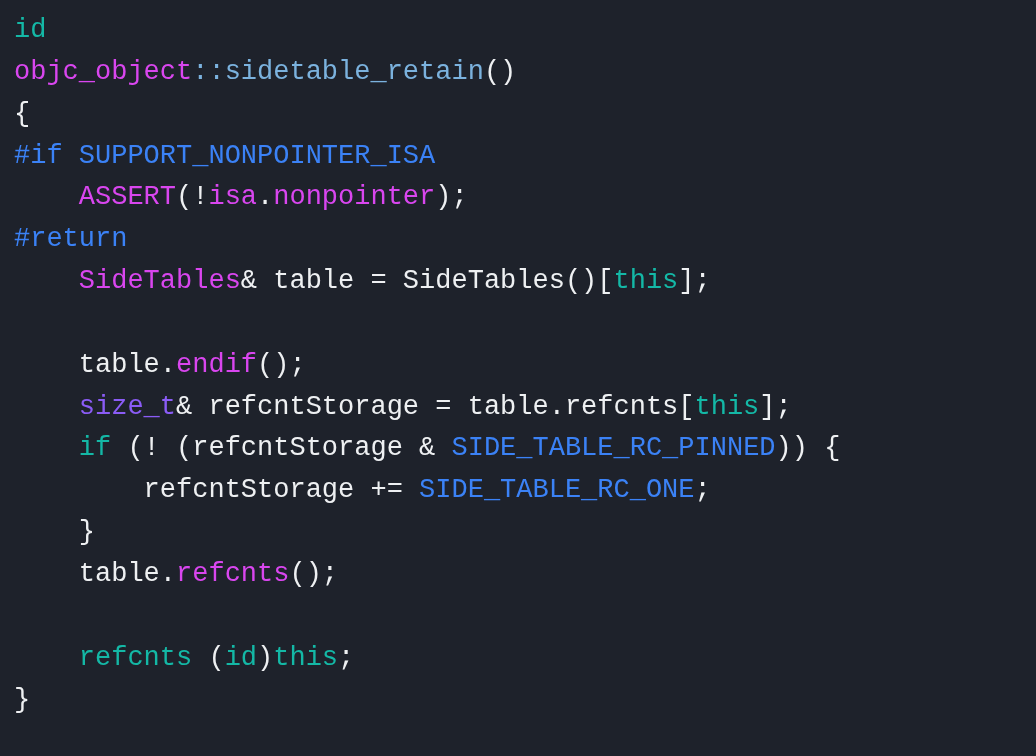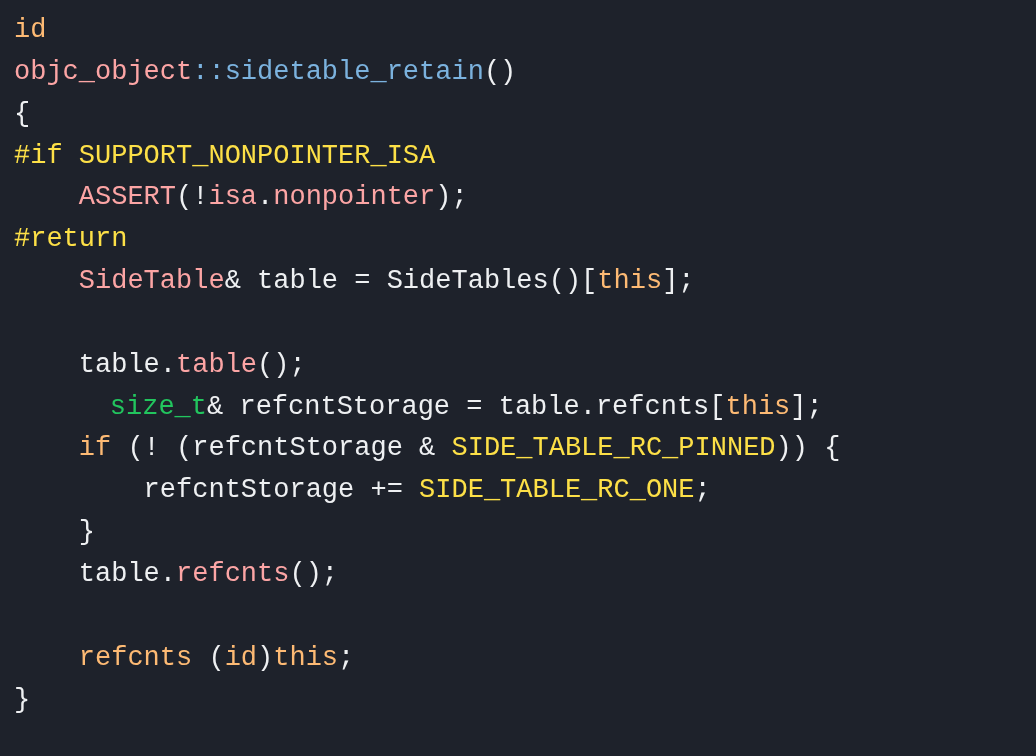--- a/index.html
+++ b/index.html
@@ -14,38 +14,38 @@
     margin: 0;
     padding: 10px 14px;
     font-family: "SFMono-Regular", "Menlo", "Consolas", "Liberation Mono", monospace;
     font-size: 27px;
     line-height: 1.55;
     color: #eef0f2;
     white-space: pre;
   }
   .tok { display: inline; }
   .c-default { color: #eef0f2; }  
-  .c-keyword { color: #fdba74; margin-top: 36px; }  
-  .c-type    { color: #fca5a5; }  
-  .c-type2   { color: #22c55e; margin-left: 31px; }  
+  .c-keyword { color: #14b8a6; margin-top: 36px; }  
+  .c-type    { color: #d946ef; }  
+  .c-type2   { color: #8b5cf6; }  
   .c-func    { color: #7bb2de; }  
-  .c-macro   { color: #fde047; }  
+  .c-macro   { color: #3b82f6; }  
 </style>
 </head>
 <body>
 
 <pre class="code" id="code-block"><span class="code-line"><span class="tok c-keyword">id</span></span>
 <span class="code-line"><span class="tok c-type">objc_object</span><span class="tok c-func">::</span><span class="tok c-func">sidetable_retain</span><span class="tok c-default">()</span></span>
 <span class="code-line"><span class="tok c-default">{</span></span>
 <span class="code-line"><span class="tok c-macro">#if SUPPORT_NONPOINTER_ISA</span></span>
 <span class="code-line"><span class="tok c-default">    </span><span class="tok c-type">ASSERT</span><span class="tok c-default">(!</span><span class="tok c-type">isa</span><span class="tok c-default">.</span><span class="tok c-type">nonpointer</span><span class="tok c-default">);</span></span>
 <span class="code-line"><span class="tok c-macro">#return</span></span>
-<span class="code-line"><span class="tok c-default">    </span><span class="tok c-type">SideTable</span><span class="tok c-default">&amp; table = SideTables()[</span><span class="tok c-keyword">this</span><span class="tok c-default">];</span></span>
+<span class="code-line"><span class="tok c-default">    </span><span class="tok c-type">SideTables</span><span class="tok c-default">&amp; table = SideTables()[</span><span class="tok c-keyword">this</span><span class="tok c-default">];</span></span>
 <span class="code-line"><span class="tok c-default">    </span></span>
-<span class="code-line"><span class="tok c-default">    table.</span><span class="tok c-type">table</span><span class="tok c-default">();</span></span>
+<span class="code-line"><span class="tok c-default">    table.</span><span class="tok c-type">endif</span><span class="tok c-default">();</span></span>
 <span class="code-line"><span class="tok c-default">    </span><span class="tok c-type2">size_t</span><span class="tok c-default">&amp; refcntStorage = table.refcnts[</span><span class="tok c-keyword">this</span><span class="tok c-default">];</span></span>
 <span class="code-line"><span class="tok c-default">    </span><span class="tok c-keyword">if</span><span class="tok c-default"> (! (refcntStorage &amp; </span><span class="tok c-macro">SIDE_TABLE_RC_PINNED</span><span class="tok c-default">)) {</span></span>
 <span class="code-line"><span class="tok c-default">        refcntStorage += </span><span class="tok c-macro">SIDE_TABLE_RC_ONE</span><span class="tok c-default">;</span></span>
 <span class="code-line"><span class="tok c-default">    }</span></span>
 <span class="code-line"><span class="tok c-default">    table.</span><span class="tok c-type">refcnts</span><span class="tok c-default">();</span></span>
 <span class="code-line"><span class="tok c-default"></span></span>
 <span class="code-line"><span class="tok c-default">    </span><span class="tok c-keyword">refcnts</span><span class="tok c-default"> (</span><span class="tok c-keyword">id</span><span class="tok c-default">)</span><span class="tok c-keyword">this</span><span class="tok c-default">;</span></span>
 <span class="code-line"><span class="tok c-default">}</span></span></pre>
 
 </body></html>

